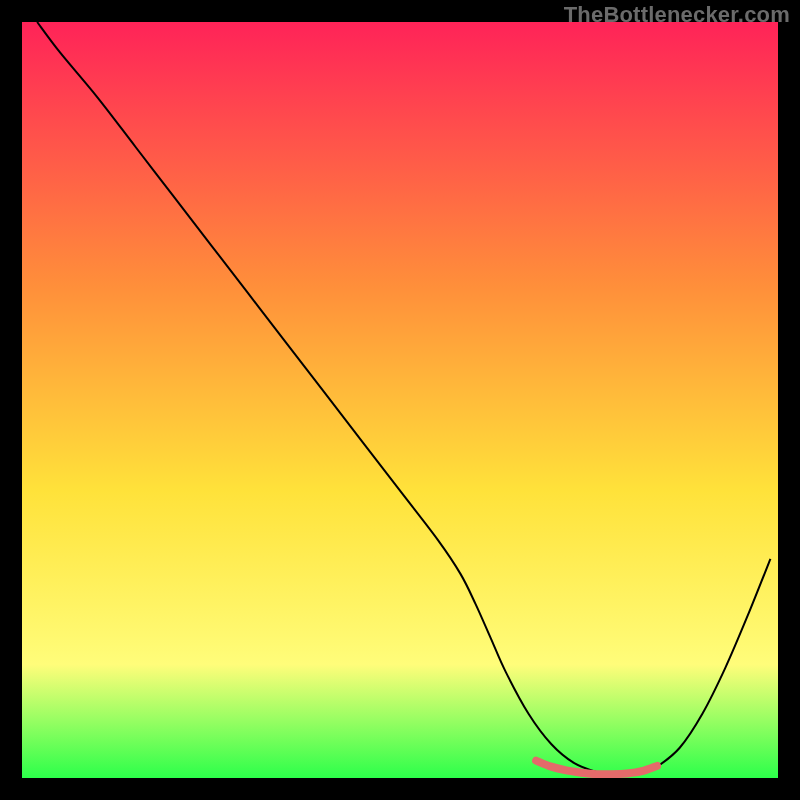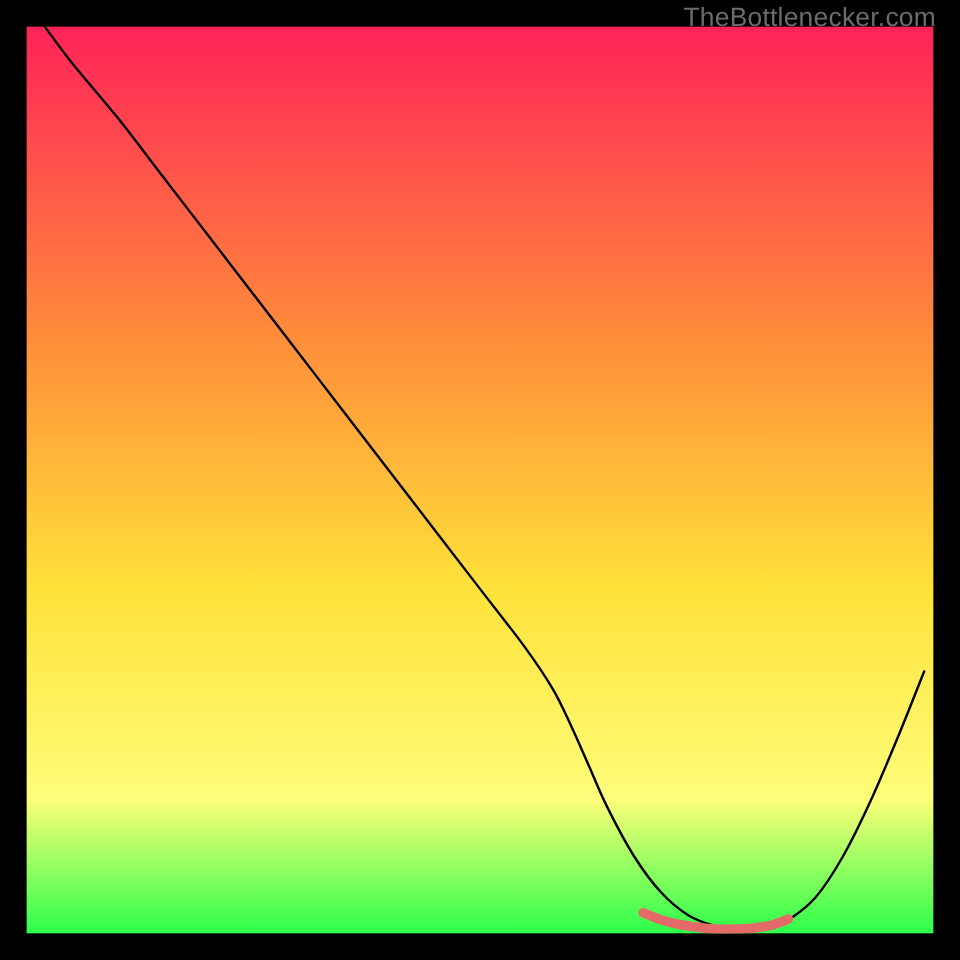--- a/index.html
+++ b/index.html
@@ -16,24 +16,24 @@
     position: absolute;
     left: 22px;
     top: 22px;
     width: 756px;
     height: 756px;
     background: #000;
   }
   .watermark {
     position: absolute;
     top: 2px;
-    right: 20px;
+    right: 10px;
     color: #6b6b6b;
     font-size: 22px;
-    font-weight: 400;
+    font-weight: 700;
     letter-spacing: 0.2px;
   }
   svg {
     display: block;
   }
 </style>
 </head>
 <body>
 
 <div class="frame">

